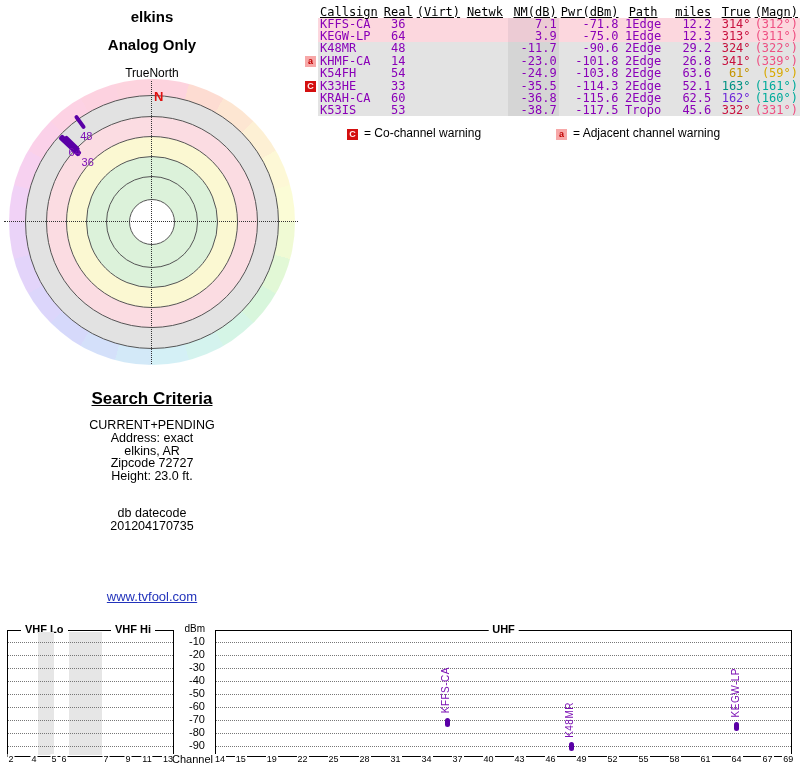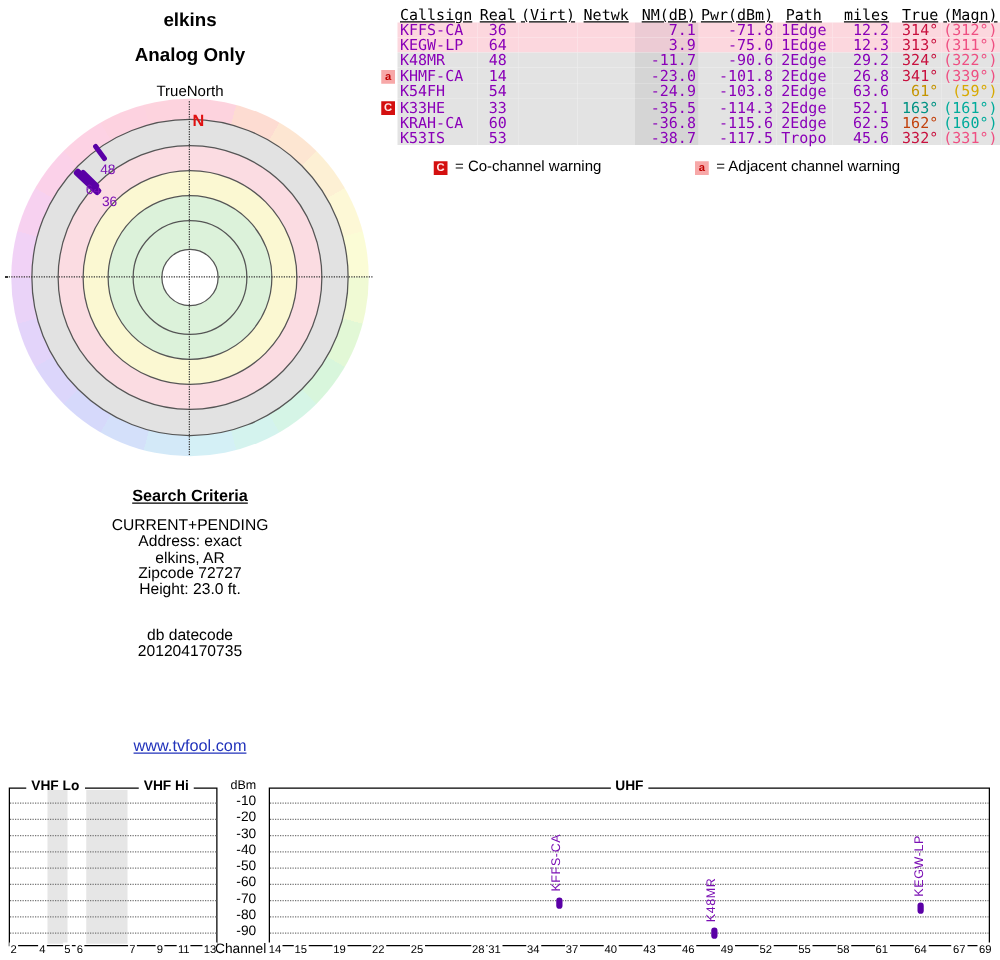--- a/index.html
+++ b/index.html
@@ -44,21 +44,21 @@
   .bg-gray.nm{background:#d5d5d5;}
   .badge-cell{text-align:right;padding:0 2px 0 0;background:#fff;}
   .wbadge{display:inline-block;width:11px;height:11px;line-height:11px;text-align:center;
           font-family:"Liberation Sans",sans-serif;font-size:9px;font-weight:bold;}
   .wbadge.co{background:#d40f0f;color:#ffeaea;}
   .wbadge.adj{background:#f7a8a8;color:#c00000;}
   .legend-item{position:absolute;top:126px;font-size:12px;white-space:nowrap;}
   .legend-item .txt{margin-left:6px;}
   
   .search{position:absolute;left:27px;top:389px;width:250px;text-align:center;font-size:12.5px;}
-  .search .head{font-size:13px;font-weight:bold;text-decoration:underline;margin-bottom:10px;}
+  .search .head{font-size:17px;font-weight:bold;text-decoration:underline;margin-bottom:10px;}
   .search .line{line-height:12.8px;}
   .search .dbblock{margin-top:24px;}
   .sitelink{position:absolute;left:27px;top:589px;width:250px;text-align:center;font-size:13px;}
   .sitelink a{color:var(--link,#2233bb);text-decoration:underline;cursor:pointer;}
   
   .sigchart{position:absolute;left:0;top:622px;width:800px;height:146px;font-size:11px;}
   .panel{position:absolute;top:8px;height:127px;border:1px solid #000;border-bottom:1px solid #000;
          box-sizing:border-box;background:#fff;}
   #vhf-panel{left:7px;width:167px;}
   #uhf-panel{left:215px;width:577px;}
@@ -217,21 +217,21 @@
         <tr>
           <td class="badge-cell"></td>
           <td class="l bg-gray">KRAH-CA</td>
           <td class="c bg-gray">60</td>
           <td class="l bg-gray"></td>
           <td class="l bg-gray"></td>
           <td class="r nm bg-gray">-36.8</td>
           <td class="r bg-gray">-115.6</td>
           <td class="c bg-gray">2Edge</td>
           <td class="r bg-gray">62.5</td>
-          <td class="r bg-gray" style="color: #c2410c; margin-left: 43px;">162°</td>
+          <td class="r bg-gray" style="color: #6d28d9; margin-left: 43px;">162°</td>
           <td class="r bg-gray" style="color: rgb(0, 171, 155);">(160°)</td>
         </tr>
         <tr>
           <td class="badge-cell"></td>
           <td class="l bg-gray">K53IS</td>
           <td class="c bg-gray">53</td>
           <td class="l bg-gray"></td>
           <td class="l bg-gray"></td>
           <td class="r nm bg-gray">-38.7</td>
           <td class="r bg-gray">-117.5</td>
@@ -312,21 +312,21 @@
         <div class="gridline" style="top: 63px;"></div>
         <div class="gridline" style="top: 76px;"></div>
         <div class="gridline" style="top: 89px;"></div>
         <div class="gridline" style="top: 102px;"></div>
         <div class="gridline" style="top: 115px;"></div>
         <span class="chlabel" style="left: 4px;">14</span>
         <span class="chlabel" style="left: 24.66px;">15</span>
         <span class="chlabel" style="left: 55.65px;">19</span>
         <span class="chlabel" style="left: 86.64px;">22</span>
         <span class="chlabel" style="left: 117.63px;">25</span>
-        <span class="chlabel" style="left: 148.62px; margin-left: 18px;">28</span>
+        <span class="chlabel" style="left: 148.62px;">28</span>
         <span class="chlabel" style="left: 179.61px;">31</span>
         <span class="chlabel" style="left: 210.6px;">34</span>
         <span class="chlabel" style="left: 241.59px;">37</span>
         <span class="chlabel" style="left: 272.58px;">40</span>
         <span class="chlabel" style="left: 303.57px;">43</span>
         <span class="chlabel" style="left: 334.56px;">46</span>
         <span class="chlabel" style="left: 365.55px;">49</span>
         <span class="chlabel" style="left: 396.54px;">52</span>
         <span class="chlabel" style="left: 427.53px;">55</span>
         <span class="chlabel" style="left: 458.52px;">58</span>

